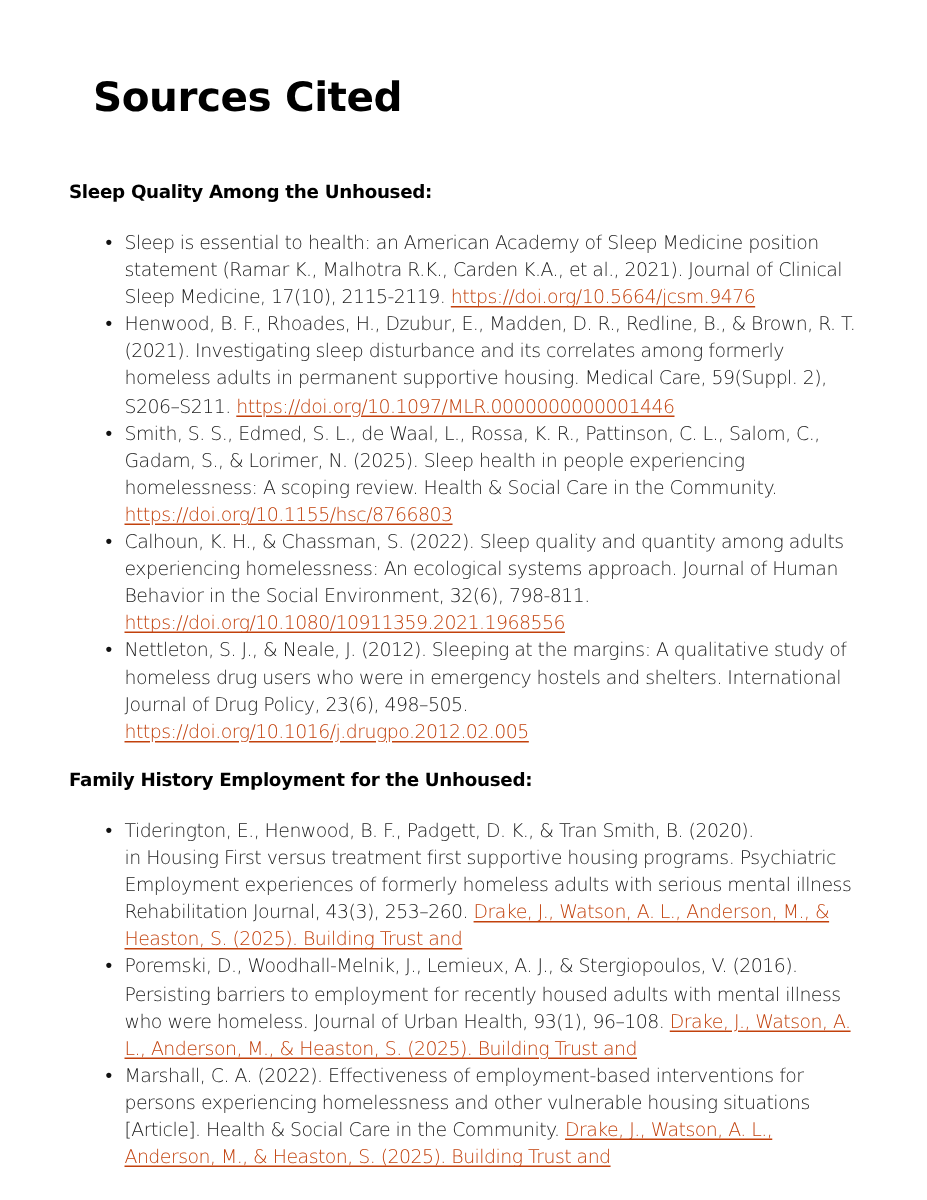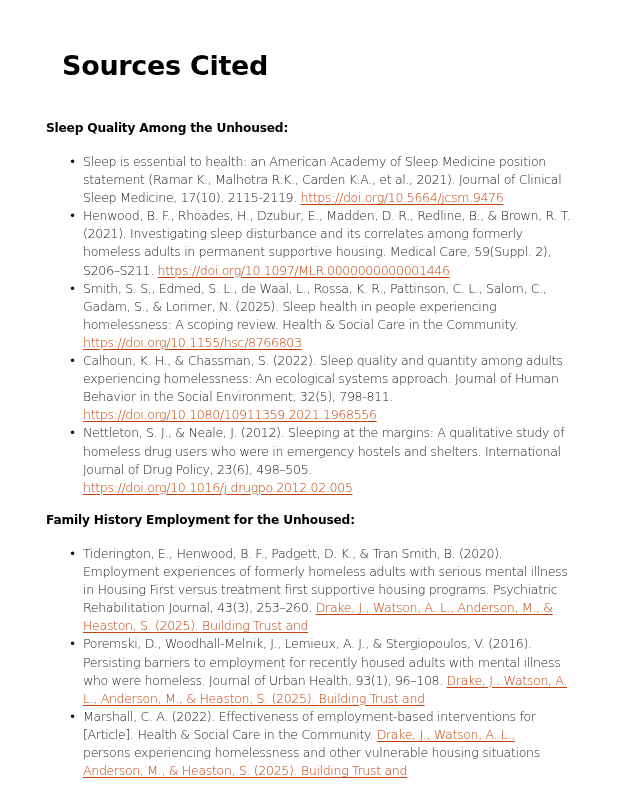--- a/index.html
+++ b/index.html
@@ -38,50 +38,50 @@
         <span class="bullet">•</span>
         <span class="line"><span>Smith, S. S., Edmed, S. L., de Waal, L., Rossa, K. R., Pattinson, C. L., Salom, C.,</span></span>
         <span class="line"><span>Gadam, S., &amp; Lorimer, N. (2025). Sleep health in people experiencing</span></span>
         <span class="line"><span>homelessness: A scoping review. Health &amp; Social Care in the Community.</span></span>
         <span class="line"><span></span><a class="link">https://doi.org/10.1155/hsc/8766803</a></span>
       </li>
       <li class="ref-item">
         <span class="bullet">•</span>
         <span class="line"><span>Calhoun, K. H., &amp; Chassman, S. (2022). Sleep quality and quantity among adults</span></span>
         <span class="line"><span>experiencing homelessness: An ecological systems approach. Journal of Human</span></span>
-        <span class="line"><span>Behavior in the Social Environment, 32(5), 798-811.</span></span>
+        <span class="line"><span>Behavior in the Social Environment, 32(6), 798-811.</span></span>
         <span class="line"><span></span><a class="link">https://doi.org/10.1080/10911359.2021.1968556</a></span>
       </li>
       <li class="ref-item">
         <span class="bullet">•</span>
         <span class="line"><span>Nettleton, S. J., &amp; Neale, J. (2012). Sleeping at the margins: A qualitative study of</span></span>
         <span class="line"><span>homeless drug users who were in emergency hostels and shelters. International</span></span>
         <span class="line"><span>Journal of Drug Policy, 23(6), 498–505.</span></span>
         <span class="line"><span></span><a class="link">https://doi.org/10.1016/j.drugpo.2012.02.005</a></span>
       </li>
     </ul>
 
   <h2 class="section-heading" style="top:511px;">Family History Employment for the Unhoused:</h2>
   <ul class="ref-list" id="list-1" style="top:545px;">
       <li class="ref-item">
         <span class="bullet">•</span>
         <span class="line"><span>Tiderington, E., Henwood, B. F., Padgett, D. K., &amp; Tran Smith, B. (2020).</span></span>
+        <span class="line"><span>in Housing First versus treatment first supportive housing programs. Psychiatric</span></span>
         <span class="line"><span>Employment experiences of formerly homeless adults with serious mental illness</span></span>
-        <span class="line"><span>in Housing First versus treatment first supportive housing programs. Psychiatric</span></span>
         <span class="line"><span>Rehabilitation Journal, 43(3), 253–260. </span><a class="link">Drake, J., Watson, A. L., Anderson, M., &amp;</a></span>
         <span class="line"><span></span><a class="link">Heaston, S. (2025). Building Trust and </a></span>
       </li>
       <li class="ref-item">
         <span class="bullet">•</span>
         <span class="line"><span>Poremski, D., Woodhall-Melnik, J., Lemieux, A. J., &amp; Stergiopoulos, V. (2016).</span></span>
         <span class="line"><span>Persisting barriers to employment for recently housed adults with mental illness</span></span>
         <span class="line"><span>who were homeless. Journal of Urban Health, 93(1), 96–108. </span><a class="link">Drake, J., Watson, A.</a></span>
         <span class="line"><span></span><a class="link">L., Anderson, M., &amp; Heaston, S. (2025). Building Trust and </a></span>
       </li>
       <li class="ref-item">
         <span class="bullet">•</span>
         <span class="line"><span>Marshall, C. A. (2022). Effectiveness of employment-based interventions for</span></span>
+        <span class="line"><span>persons experiencing homelessness and other vulnerable housing situations</span></span>
         <span class="line"><span>[Article]. Health &amp; Social Care in the Community. </span><a class="link">Drake, J., Watson, A. L.,</a></span>
-        <span class="line"><span>persons experiencing homelessness and other vulnerable housing situations</span></span>
         <span class="line"><span></span><a class="link">Anderson, M., &amp; Heaston, S. (2025). Building Trust and </a></span>
       </li>
     </ul>
 </div>
 
 </body></html>

